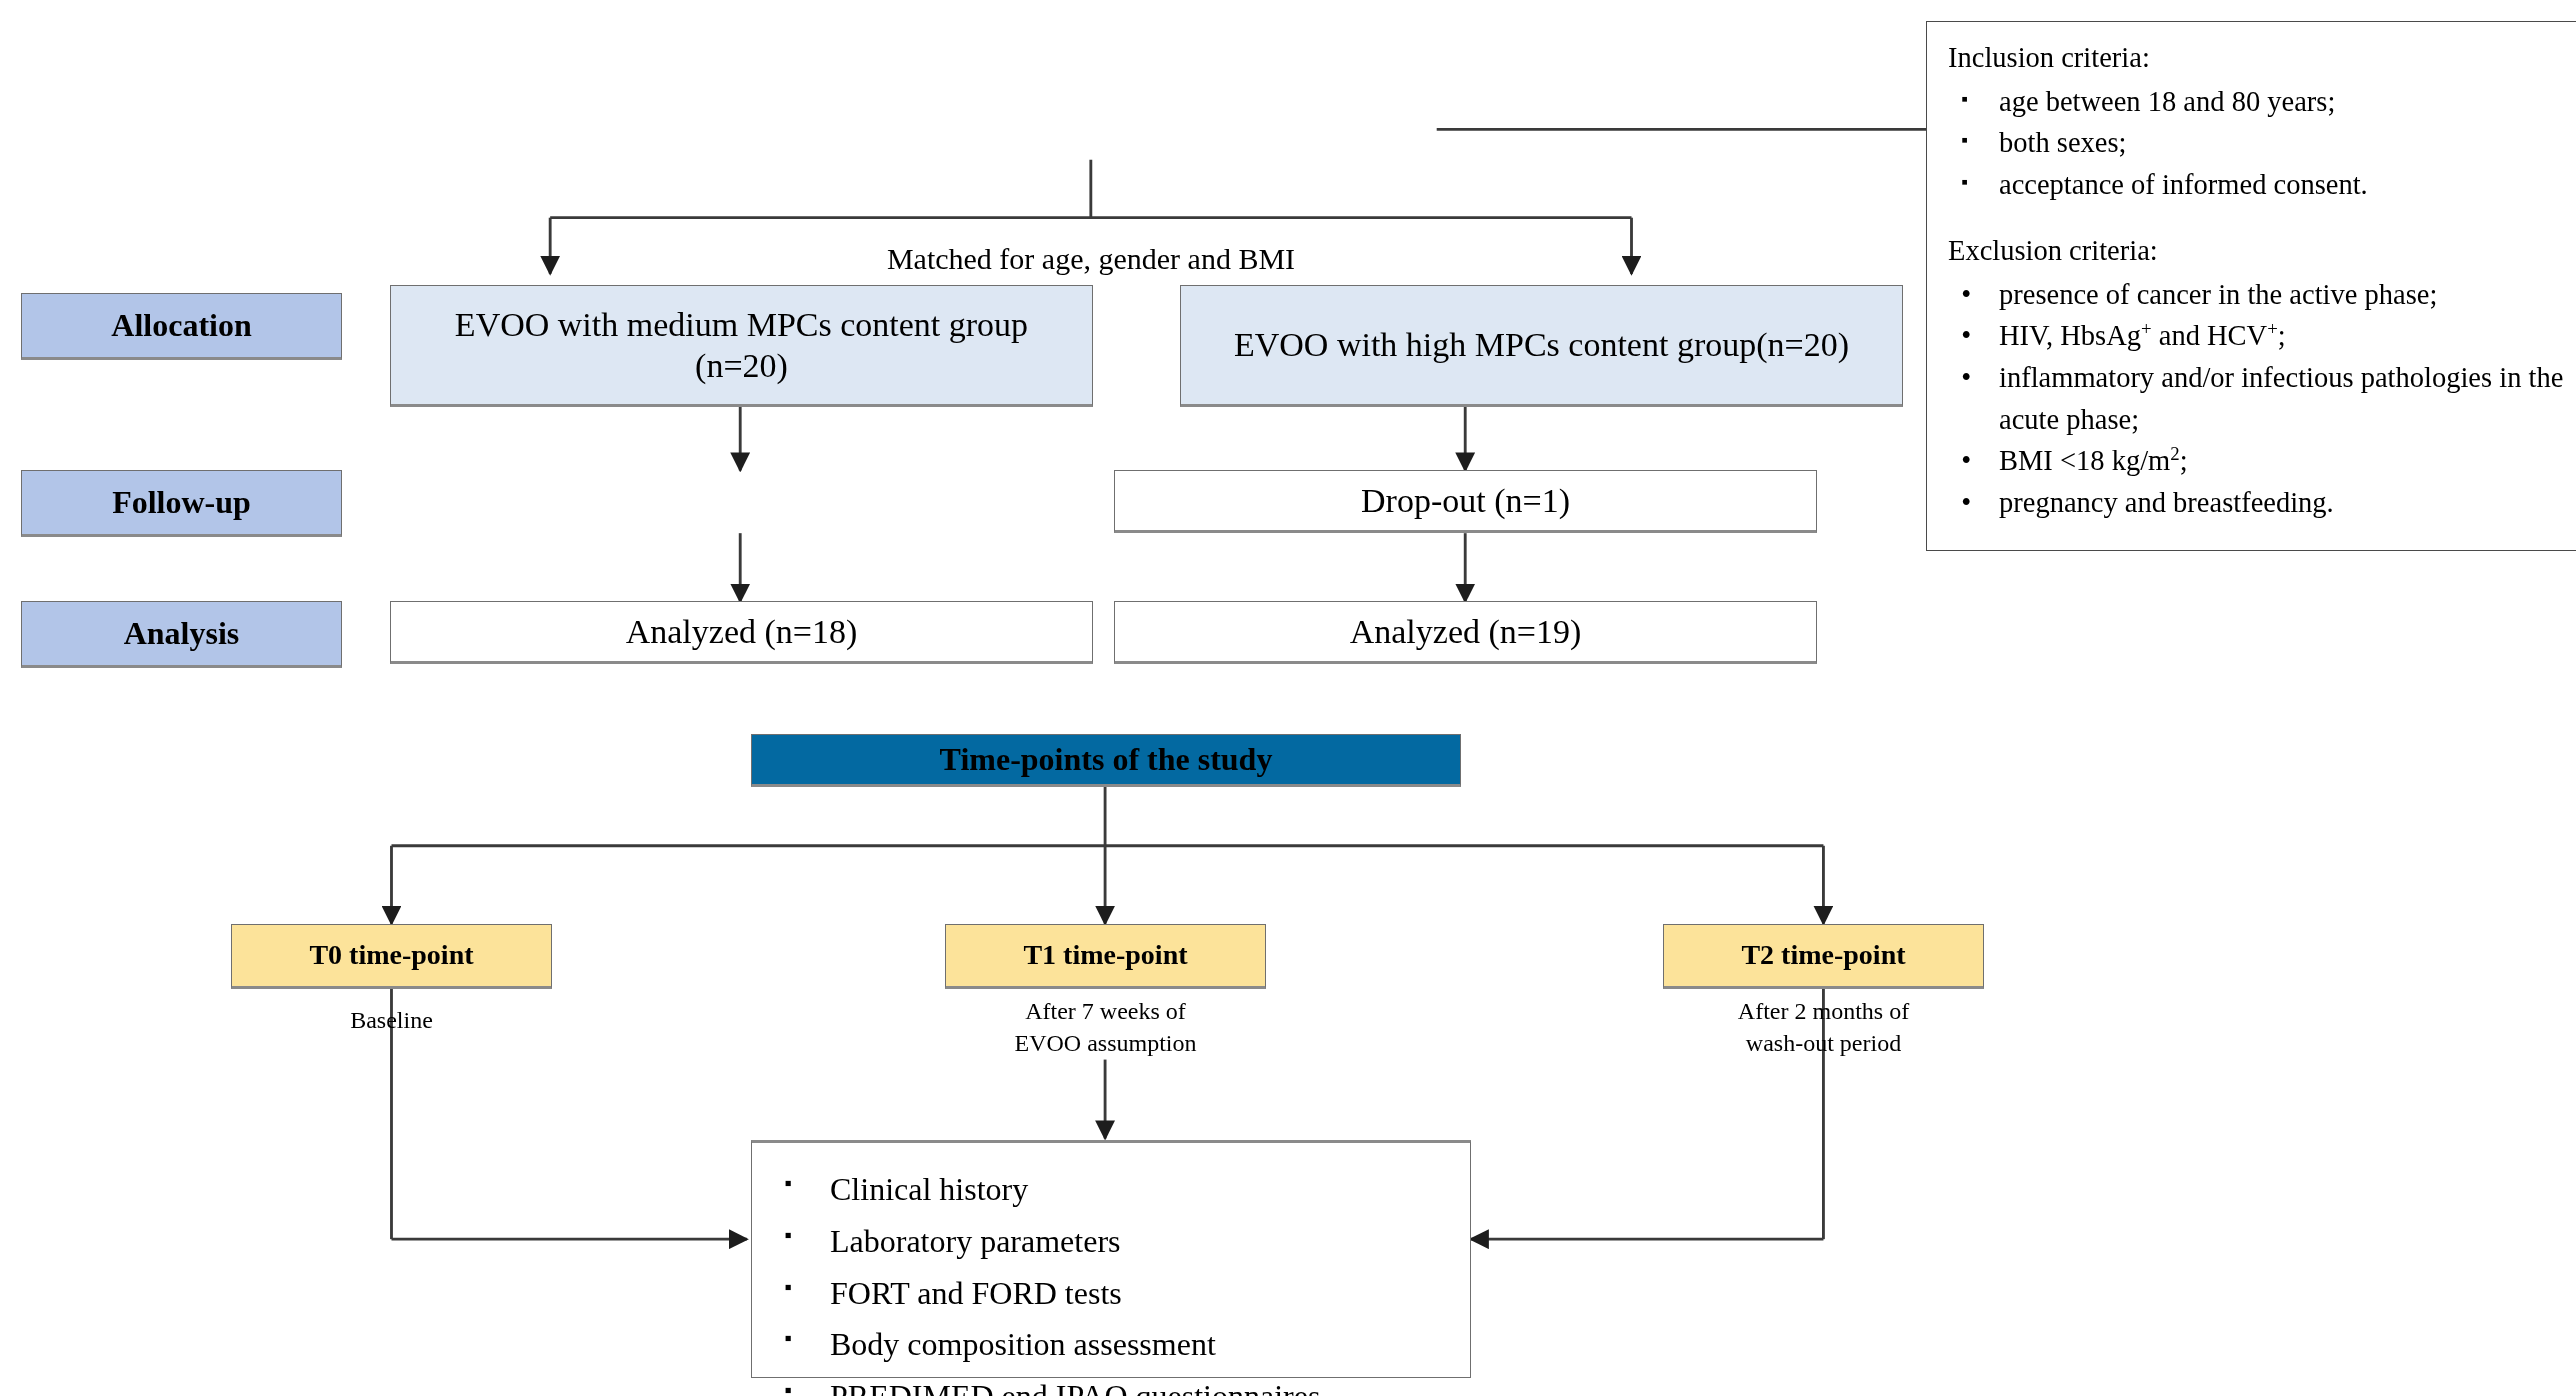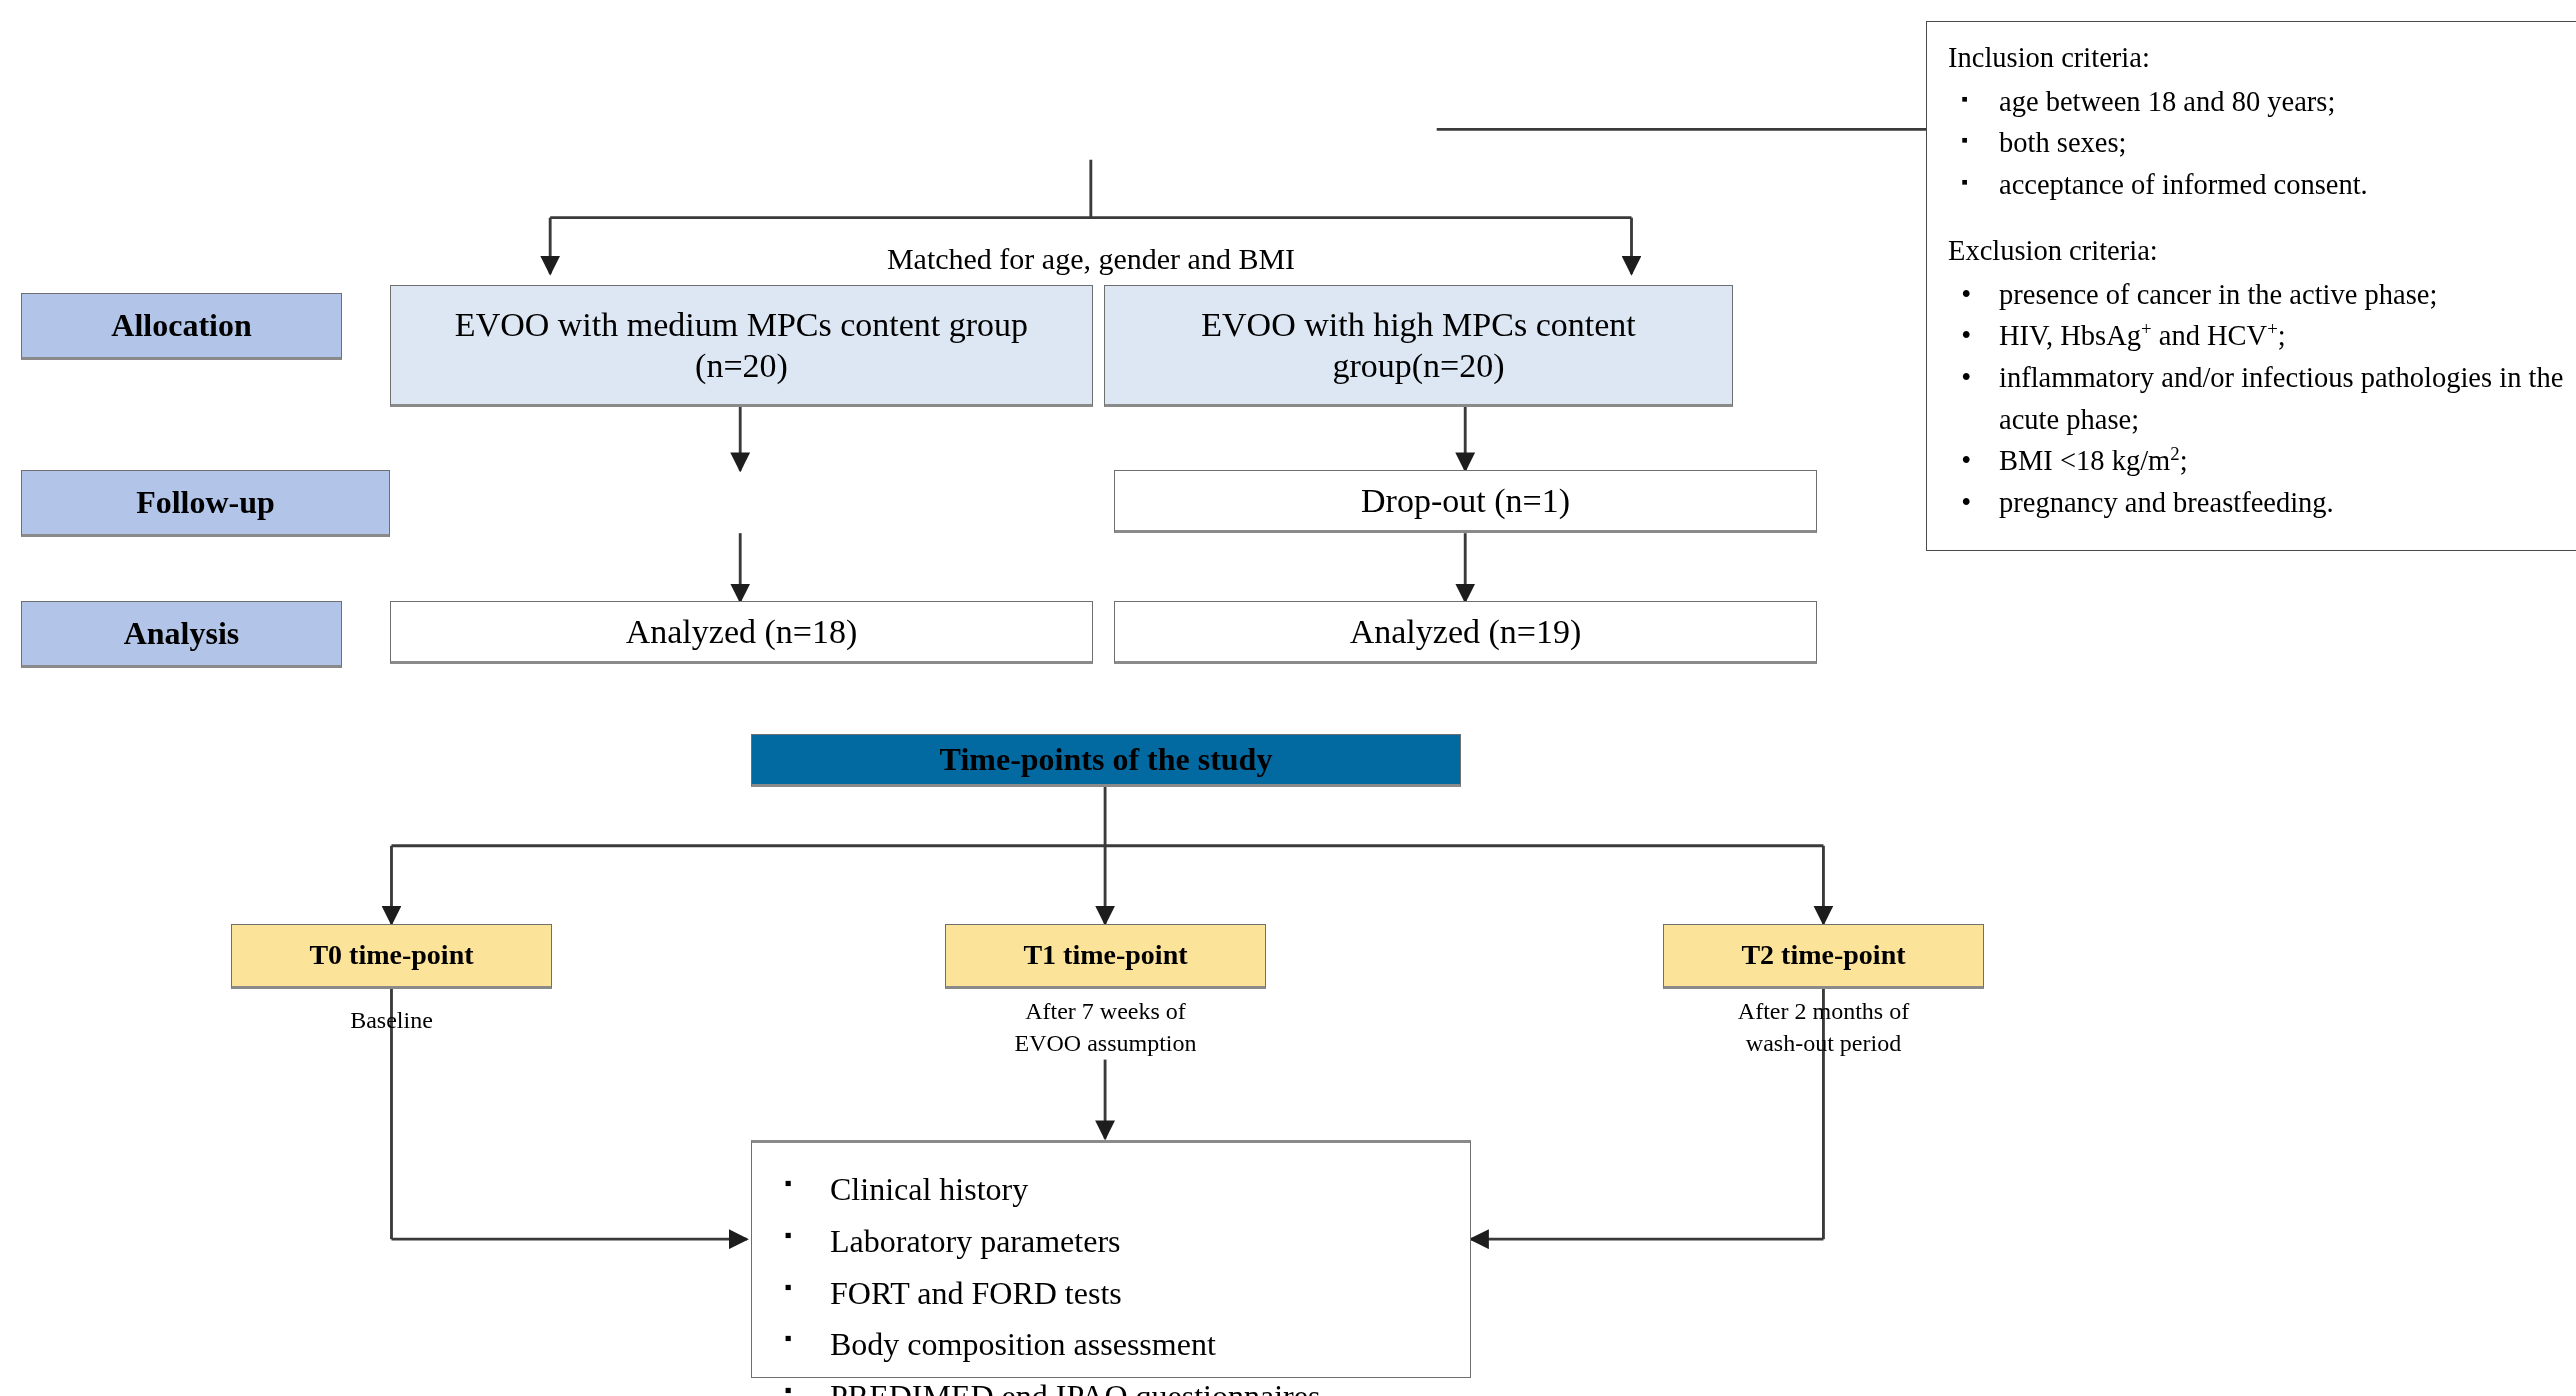--- a/index.html
+++ b/index.html
@@ -187,35 +187,35 @@
       <line x1="1919" y1="1304" x2="1548" y2="1304" marker-end="url(#arrow)"></line>
     </g>
   </svg>
 
 
   <div class="free-text" style="left:806px; top:242px; width:570px;">Matched for age, gender and BMI</div>
 
   <div class="box stage-label" style="left:21px; top:293px; width:321px; height:67px;">
     <span>Allocation</span>
   </div>
-  <div class="box stage-label" style="left:21px; top:470px; width:369px; height:67px;">
+  <div class="box stage-label" style="left:21px; top:470px; width:321px; height:67px;">
     <span>Follow-up</span>
   </div>
   <div class="box stage-label" style="left:21px; top:601px; width:321px; height:67px;font-family:Liberation Serif, serif;">
     <span>Analysis</span>
   </div>
 
   <div class="box box-group" style="left:390px; top:285px; width:703px; height:122px;">
     <span>EVOO with medium MPCs content group (n=20)</span>
   </div>
   <div class="box box-plain" style="left:390px; top:601px; width:703px; height:63px;">
     <span>Analyzed (n=18)</span>
   </div>
 
-  <div class="box box-group" style="left:1104px; top:285px; width:629px; height:122px;">
+  <div class="box box-group" style="left:1180px; top:285px; width:723px; height:122px;">
     <span>EVOO with high MPCs content group(n=20)</span>
   </div>
   <div class="box box-plain" style="left:1114px; top:470px; width:703px; height:63px;">
     <span>Drop-out (n=1)</span>
   </div>
   <div class="box box-plain" style="left:1114px; top:601px; width:703px; height:63px;">
     <span>Analyzed (n=19)</span>
   </div>
 
   <div class="criteria-panel" style="left:1926px; top:21px; width:666px; height:530px;">

